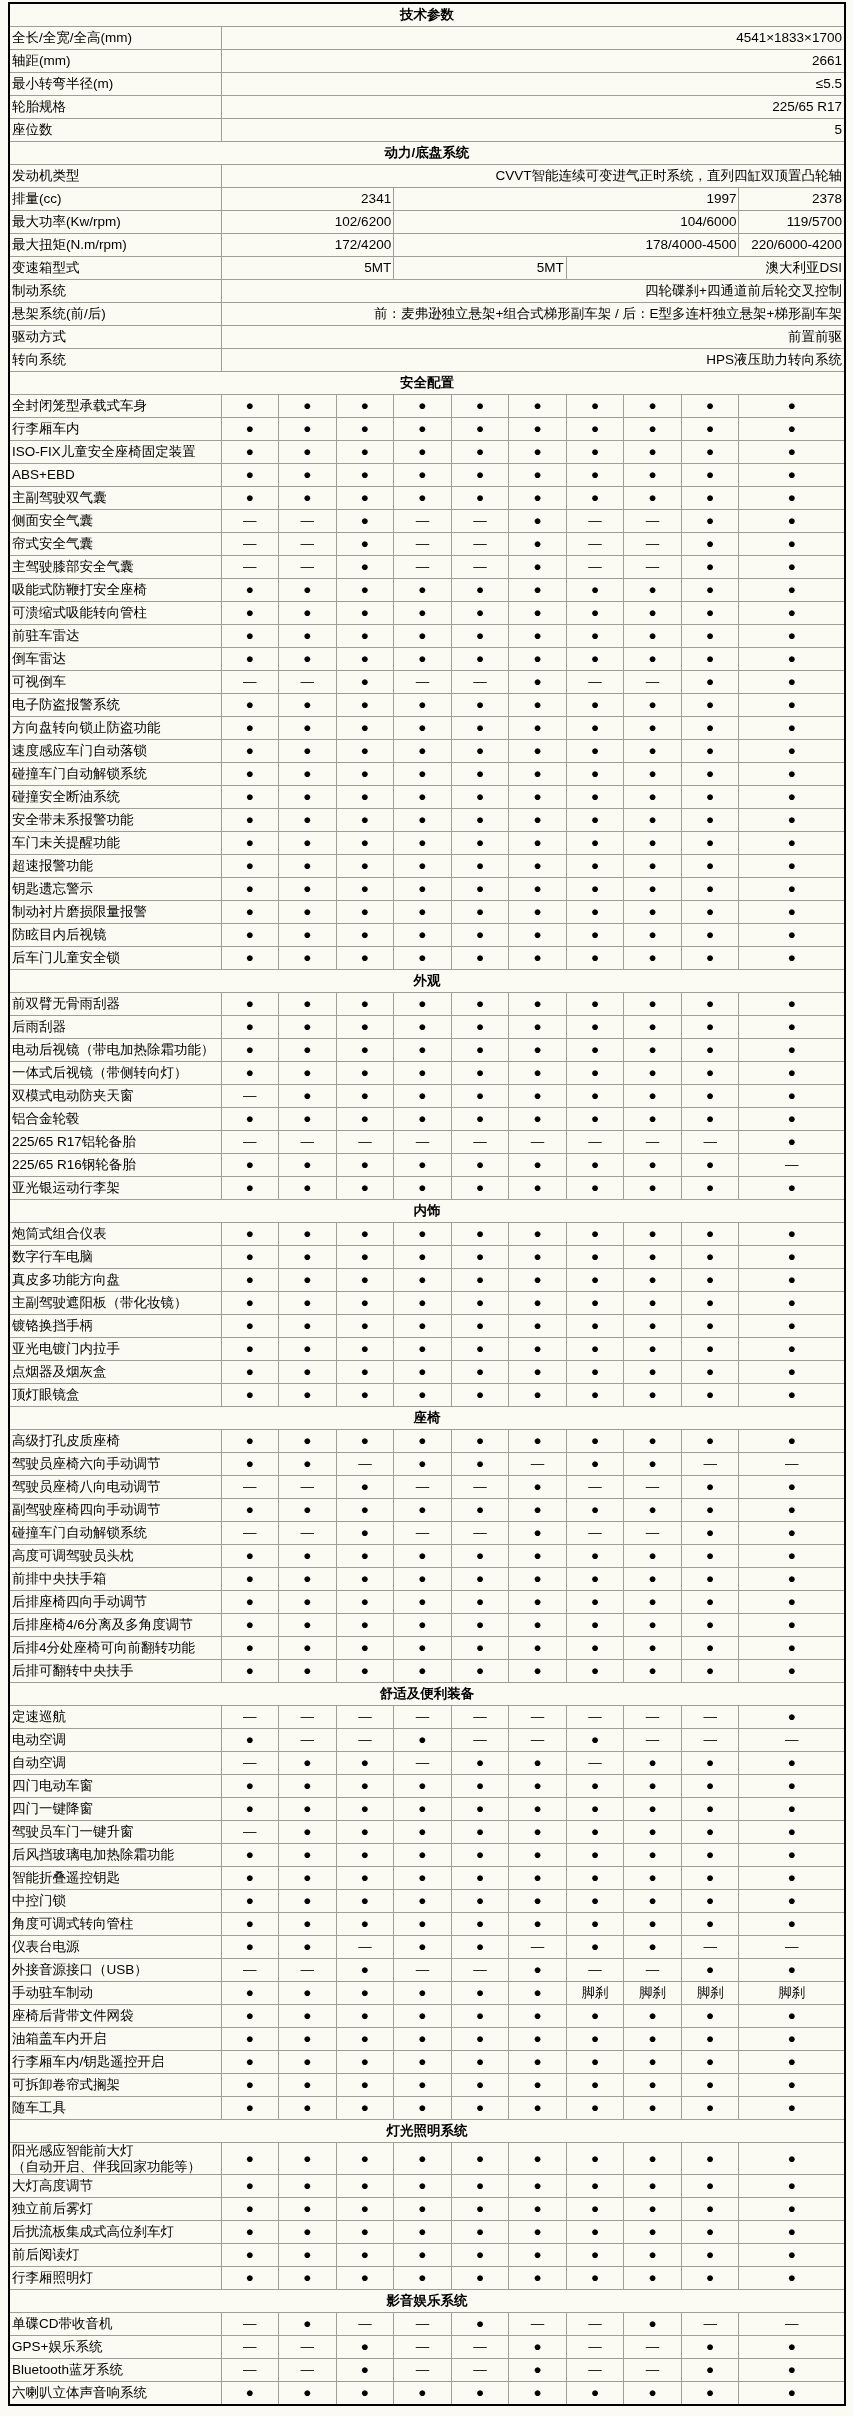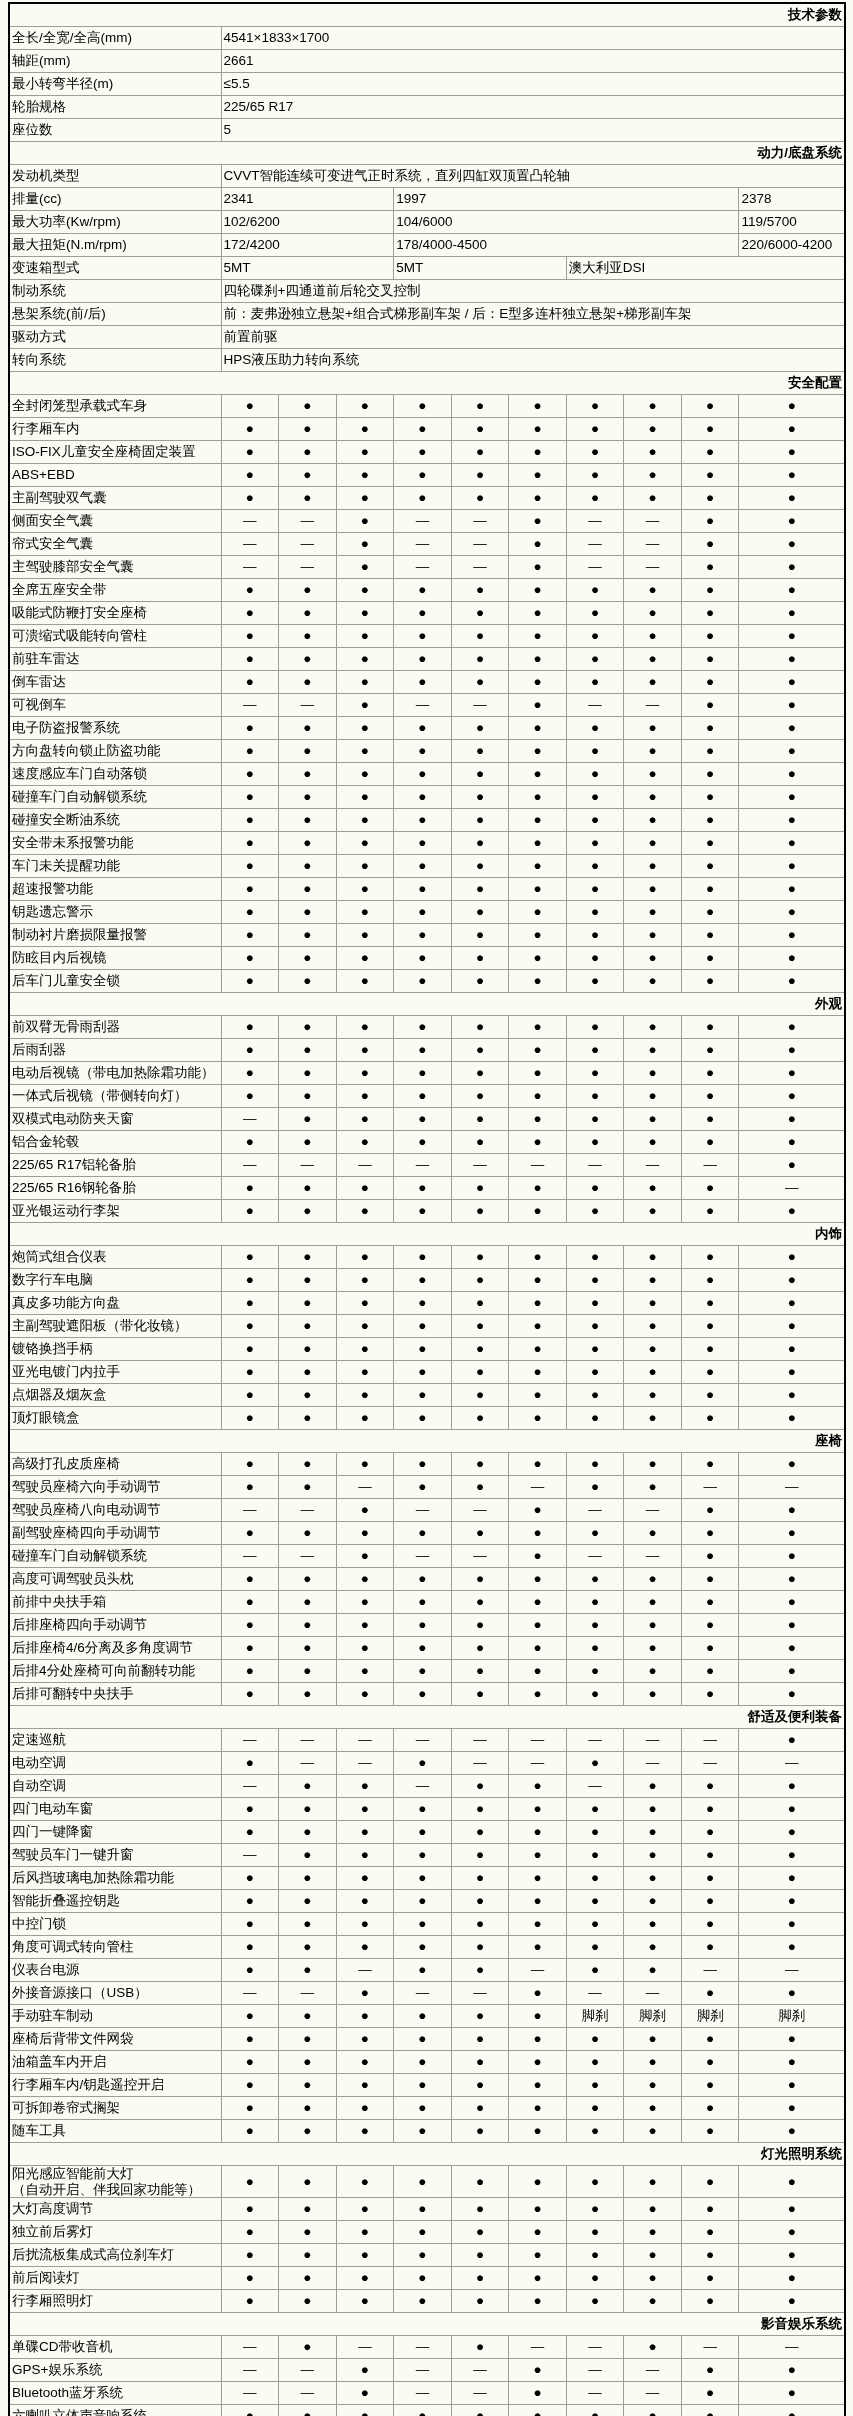--- a/index.html
+++ b/index.html
@@ -22,26 +22,26 @@
     font-size:13.5px;
     line-height:1.15;
     overflow:hidden;
     white-space:nowrap;
     vertical-align:middle;
     background:#fbfbf3;
   }
   td.sec{
     background:#ffff00;
     font-weight:bold;
-    text-align:right;
+    text-align:center;
     border-left:2px solid #000;
     border-right:2px solid #000;
   }
   td.lbl{text-align:left;}
-  td.val{text-align:left;}
+  td.val{text-align:right;}
   td.mark{text-align:center;font-size:12px;padding:0;}
   tr.tall td{height:40px;}
   tr.tall td.lbl{white-space:normal;line-height:1.3;}
 </style>
 </head>
 <body>
 
 <table id="spec-table">
   <colgroup>
     <col style="width:210px">
@@ -228,33 +228,20 @@
         <td class="mark">●</td>
         <td class="mark">—</td>
         <td class="mark">—</td>
         <td class="mark">●</td>
         <td class="mark">—</td>
         <td class="mark">—</td>
         <td class="mark">●</td>
         <td class="mark">●</td>
       </tr>
       <tr>
-        <td class="lbl">全席五座安全带</td>
-        <td class="mark">●</td>
-        <td class="mark">●</td>
-        <td class="mark">●</td>
-        <td class="mark">●</td>
-        <td class="mark">●</td>
-        <td class="mark">●</td>
-        <td class="mark">●</td>
-        <td class="mark">●</td>
-        <td class="mark">●</td>
-        <td class="mark">●</td>
-      </tr>
-      <tr>
         <td class="lbl">吸能式防鞭打安全座椅</td>
         <td class="mark">●</td>
         <td class="mark">●</td>
         <td class="mark">●</td>
         <td class="mark">●</td>
         <td class="mark">●</td>
         <td class="mark">●</td>
         <td class="mark">●</td>
         <td class="mark">●</td>
         <td class="mark">●</td>

